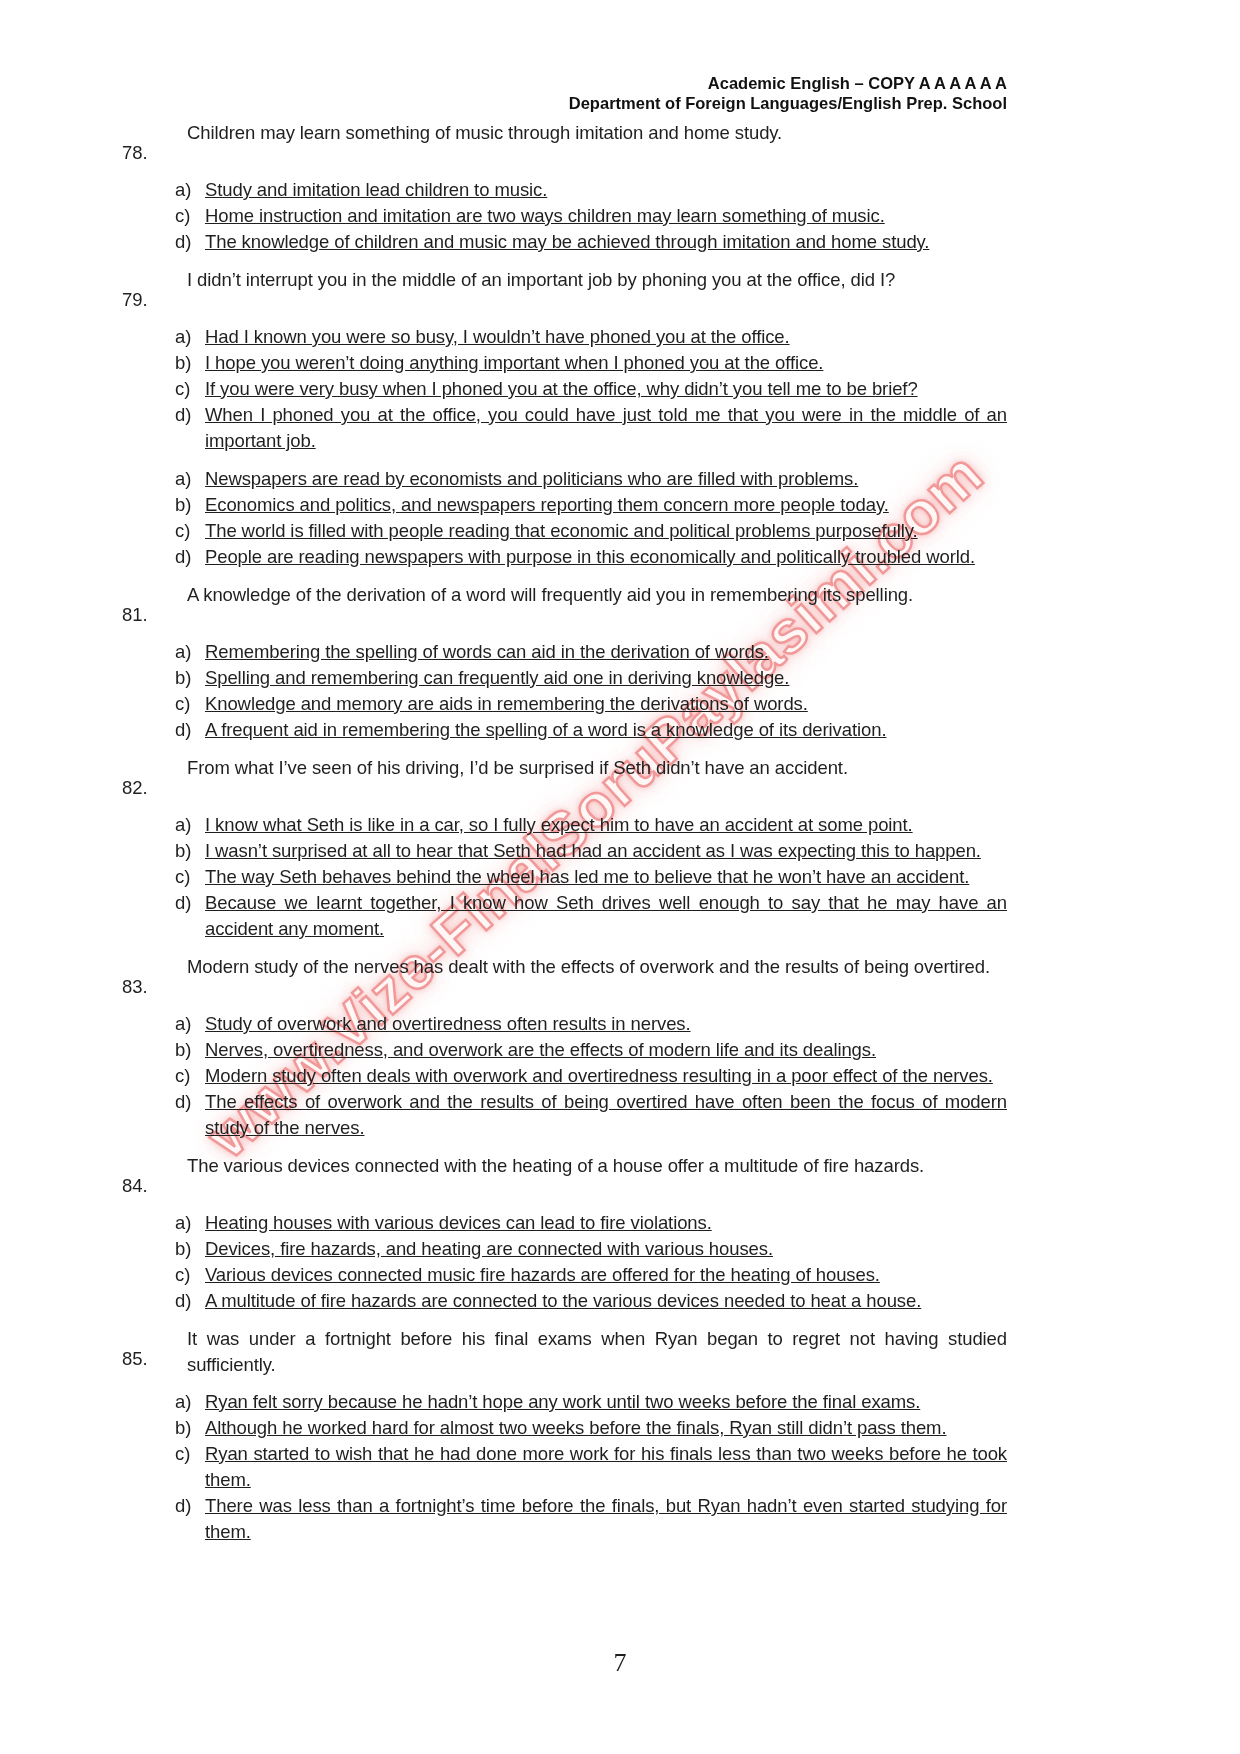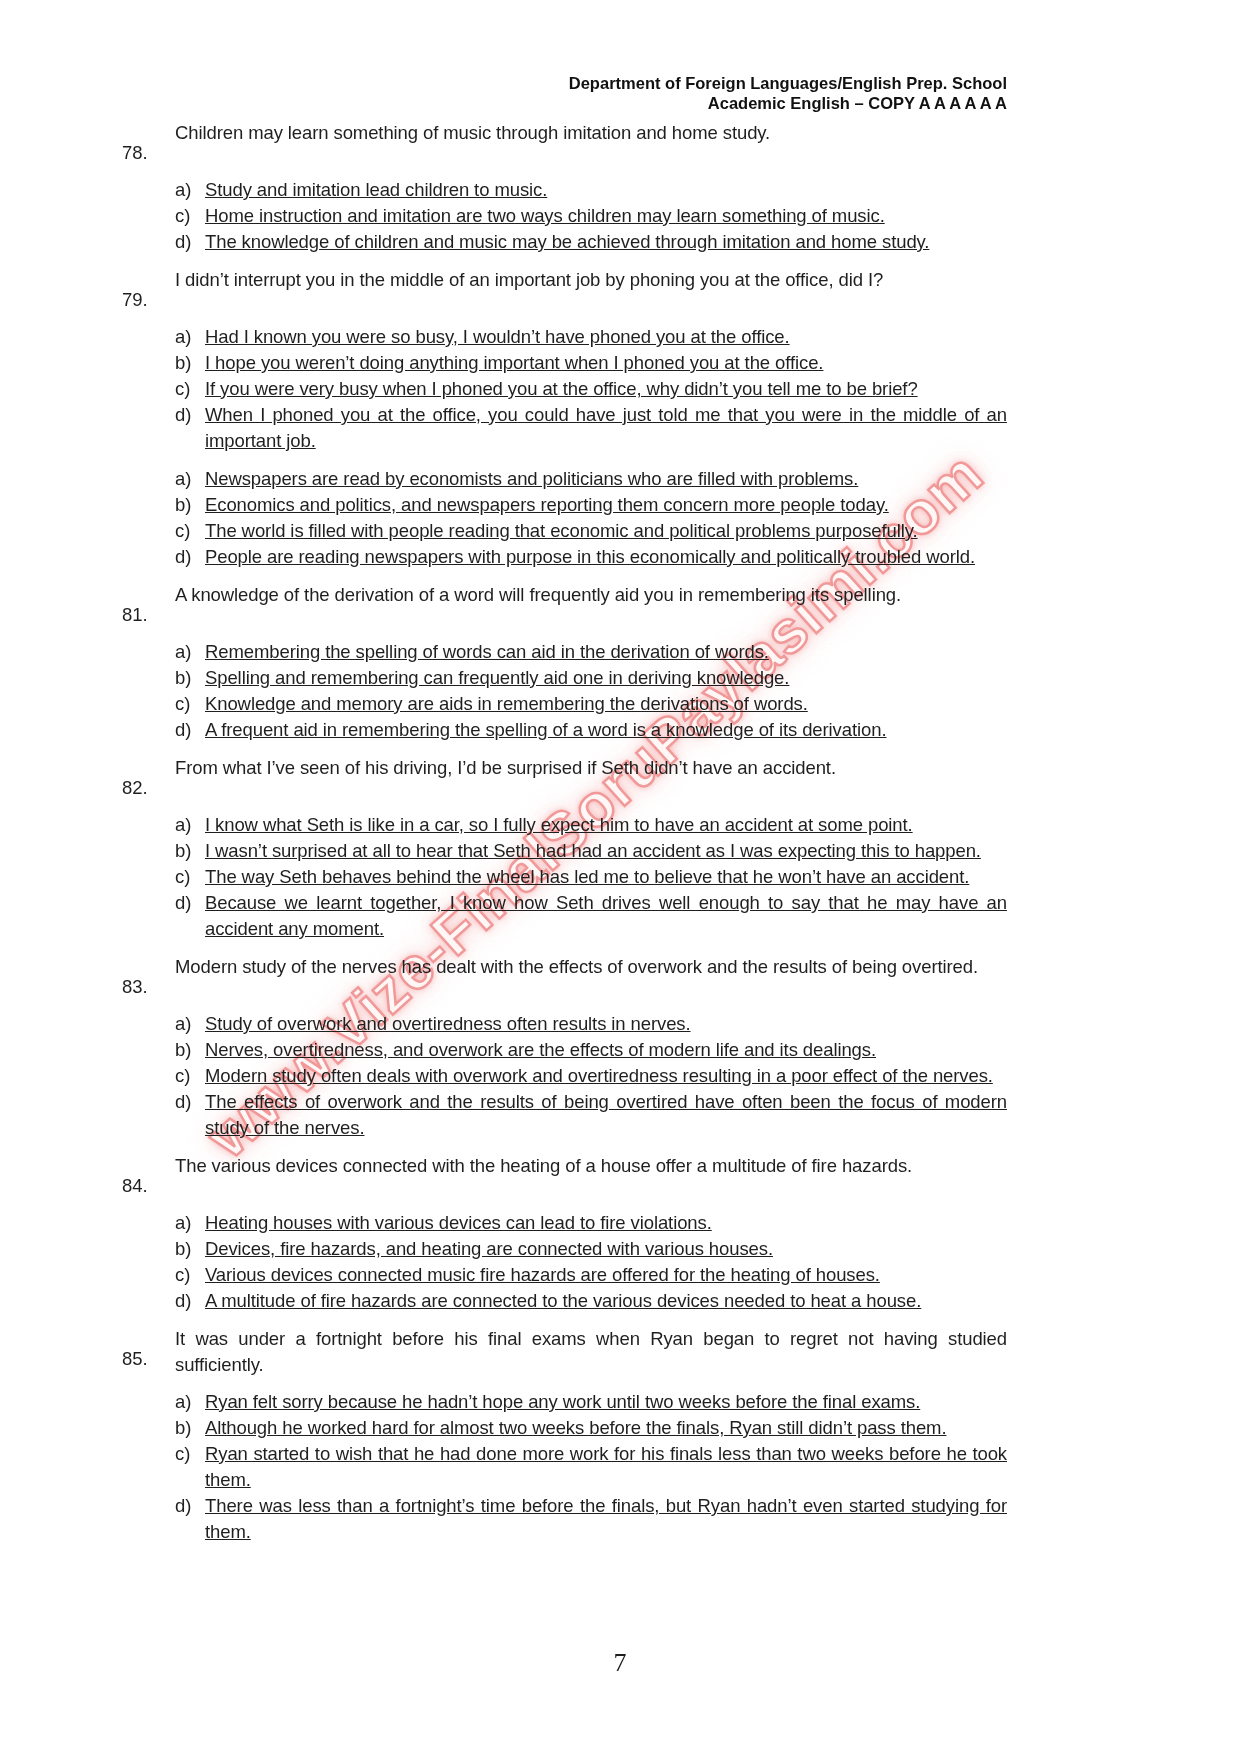--- a/index.html
+++ b/index.html
@@ -53,21 +53,21 @@
     left: 122px;
     width: 885px;
     font-size: 18.5px;
     line-height: 26px;
     letter-spacing: -0.1px;
     z-index: 2;
   }
   .question { margin-bottom: 12px; }
   .qrow { display: flex; }
   .qnum { flex: 0 0 53px; margin-top: 20px; }
-  .stem { flex: 1; text-align: justify; }
+  .stem { flex: 1; text-align: justify; margin-left: 12px; }
   .options { margin: 11px 0 0 53px; text-decoration: underline; }
   .option {
     text-align: justify;
     padding-left: 30px;
     text-indent: -30px;
   }
   .option .letter {
     display: inline-block;
     width: 30px;
     text-indent: 0;
@@ -84,22 +84,22 @@
     color: #1f1f1f;
     z-index: 2;
   }
 </style>
 </head>
 <body>
 
 <div class="page">
 
   <div class="header">
+    <div>Academic English – COPY A A A A A A</div>
     <div>Department of Foreign Languages/English Prep. School</div>
-    <div>Academic English – COPY A A A A A A</div>
   </div>
 
   <div class="watermark">www.Vize-FinalSoruPaylasimi.com</div>
 
   <div class="questions">
   <section class="question">
     <div class="qrow">
       <span class="qnum">78.</span>
       <span class="stem">Children may learn something of music through imitation and home study.</span>
     </div>

